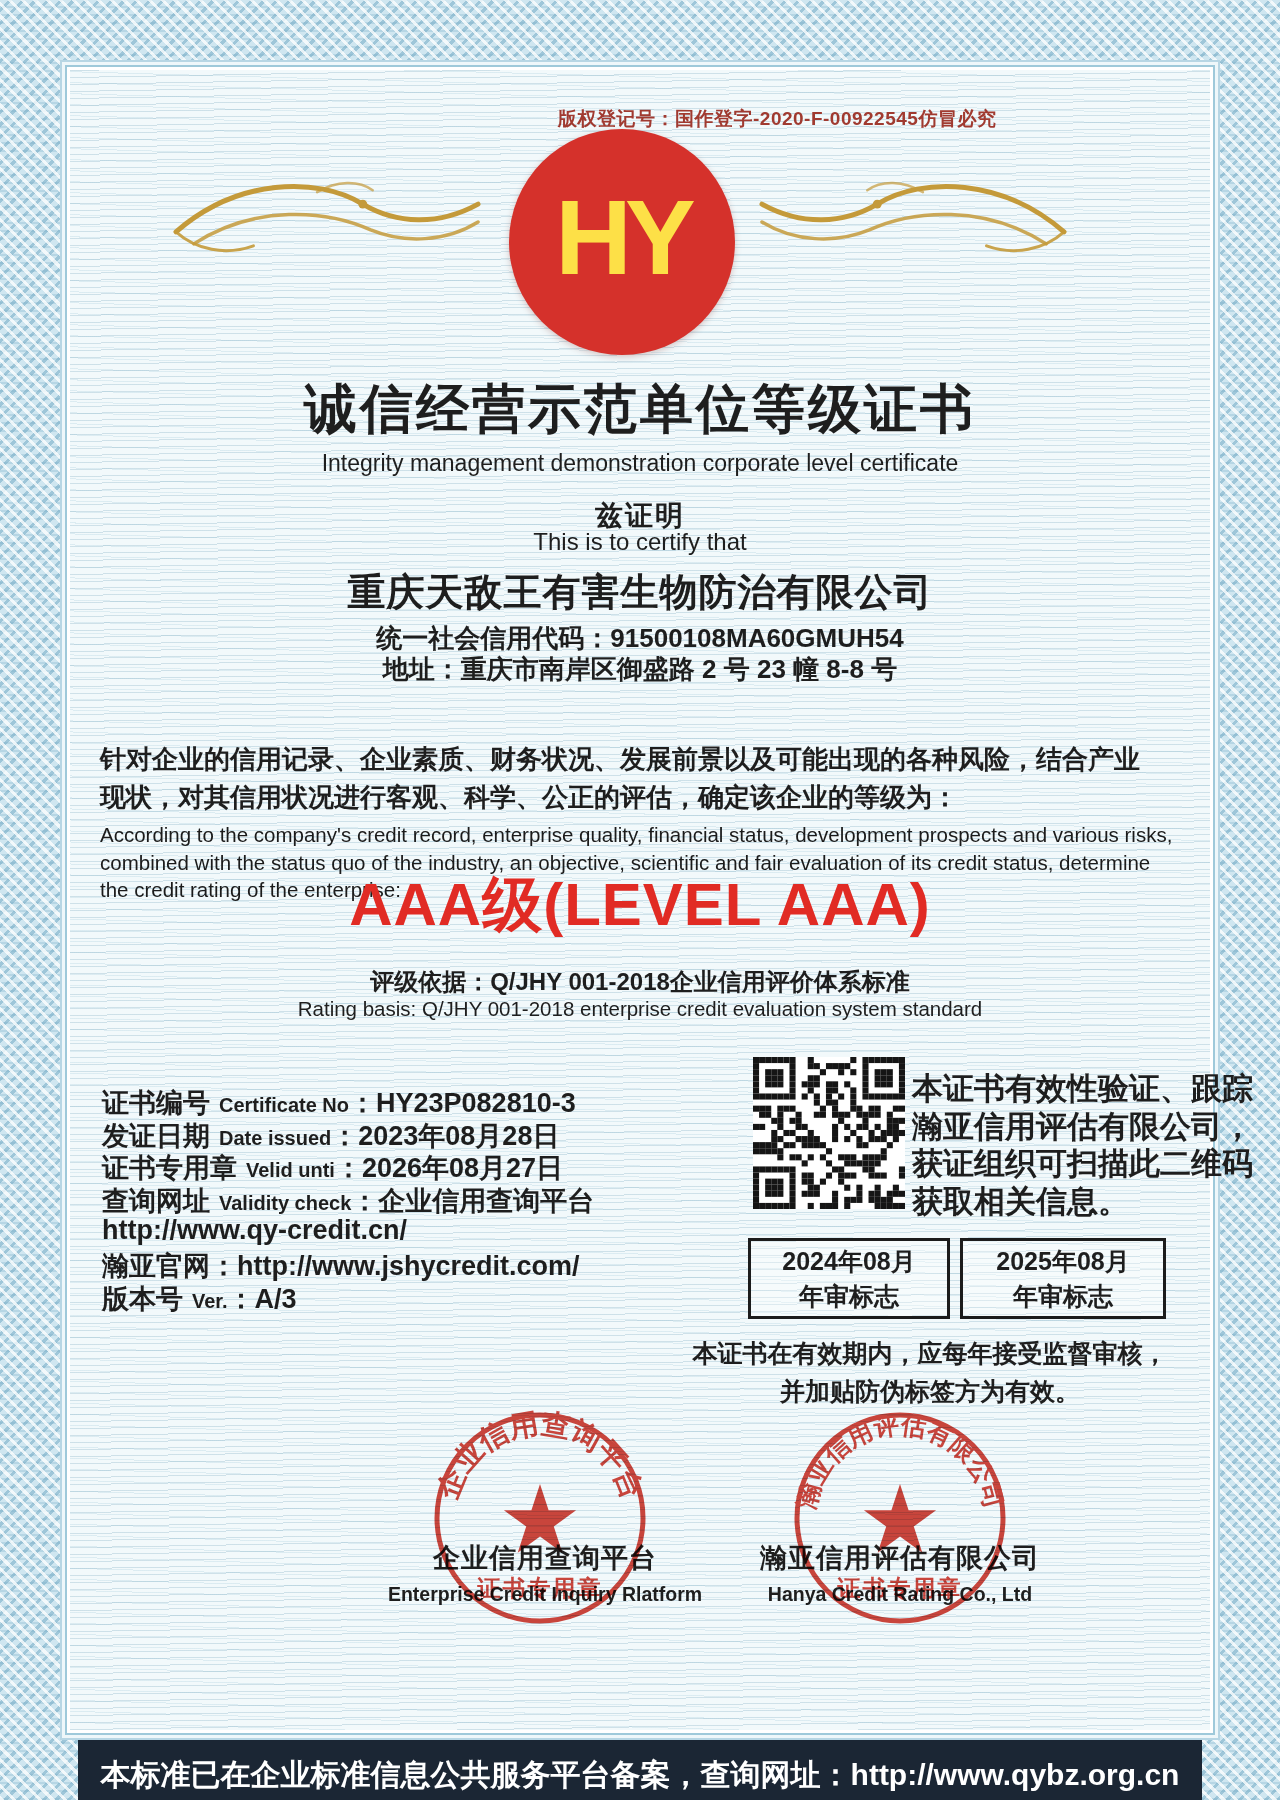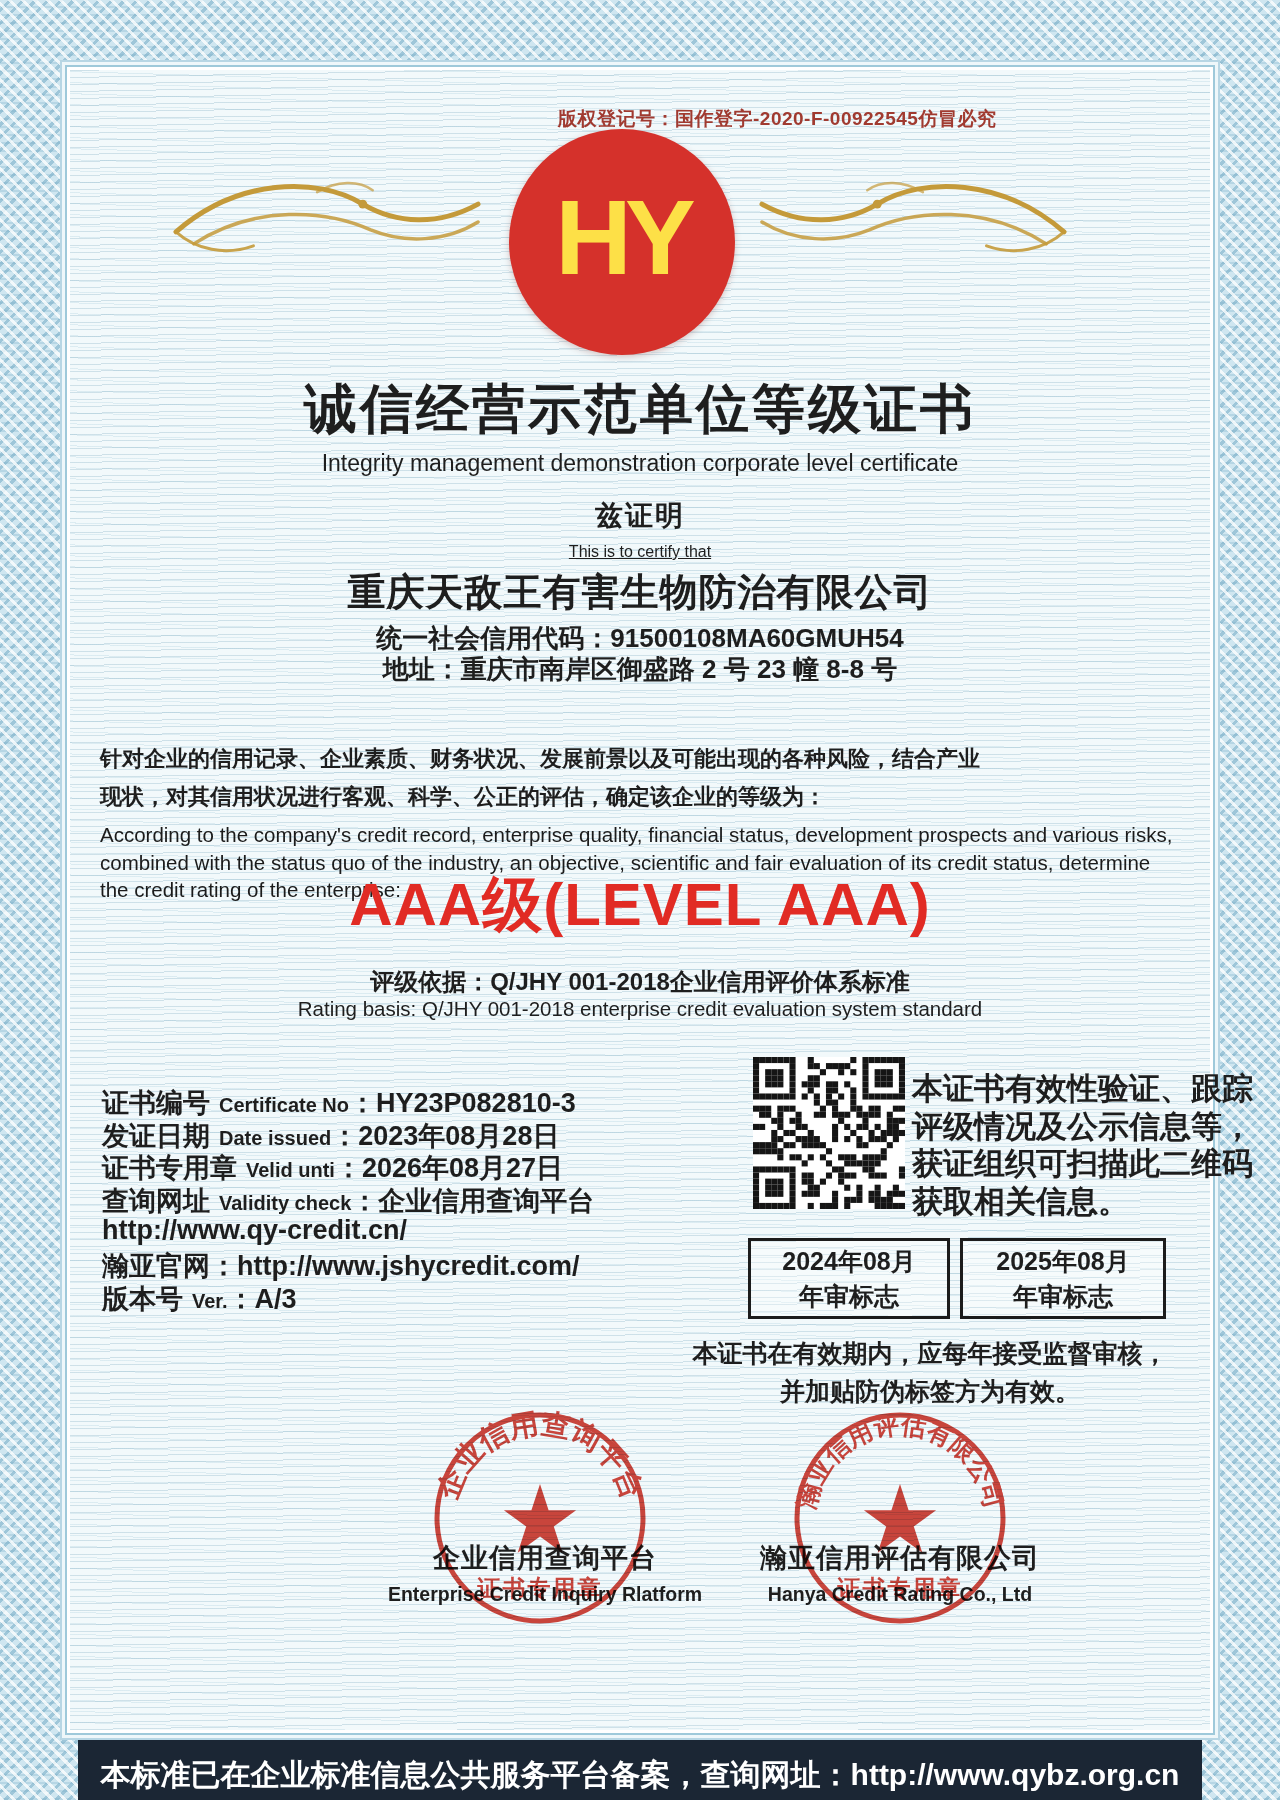--- a/index.html
+++ b/index.html
@@ -30,27 +30,27 @@
   #flourish-right{left:754px;top:170px;transform:scaleX(-1);}
 
   #logo{left:509px;top:129px;width:226px;height:226px;border-radius:50%;
         background:#d5312b;display:flex;align-items:center;justify-content:center;
         box-shadow:0 2px 6px rgba(120,40,30,.25);}
   #logo-text{font-size:106px;font-weight:800;color:#fde047;letter-spacing:-7px;padding-bottom:10px;}
 
   #title{top:374px;font-size:53px;font-weight:800;letter-spacing:3px;}
   #subtitle{top:450px;font-size:23px;font-weight:500;}
   #certify-cn{top:497px;font-size:28px;font-weight:600;letter-spacing:2px;}
-  #certify-en{top:543px;font-size:16px;text-decoration:underline;}
+  #certify-en{top:528px;font-size:24px;}
   #company{top:567px;font-size:38px;font-weight:800;letter-spacing:1px;}
   #credit-code{top:621px;font-size:26px;font-weight:600;}
   #address{top:652px;font-size:26px;font-weight:600;}
 
   #para{left:100px;top:740px;width:1084px;}
-  .para-cn{font-size:22px;font-weight:600;line-height:38px;}
+  .para-cn{font-size:26px;font-weight:600;line-height:38px;}
   #para-en{margin-top:5px;font-size:20.5px;line-height:27.5px;color:#1b1b1b;}
 
   #level{top:865px;font-size:60px;font-weight:800;color:#e12b24;letter-spacing:1px;}
   #basis-cn{top:966px;font-size:24px;font-weight:600;}
   #basis-en{top:997px;font-size:20.5px;}
 
   #details{left:102px;top:1085px;}
   .drow{height:32.6px;display:flex;align-items:baseline;white-space:nowrap;}
   .dcn{font-size:27px;font-weight:600;}
   .den{font-size:20px;font-weight:600;margin-left:9px;}
@@ -463,21 +463,21 @@
         <rect x="120" y="144" width="6" height="6" fill="#151515"></rect>
         <rect x="126" y="144" width="6" height="6" fill="#151515"></rect>
         <rect x="132" y="144" width="6" height="6" fill="#151515"></rect>
         <rect x="138" y="144" width="6" height="6" fill="#151515"></rect>
         <rect x="144" y="144" width="6" height="6" fill="#151515"></rect>
       </g>
   </svg>
 
   <div id="qr-note" class="abs z2">
     <div class="qr-line">本证书有效性验证、跟踪</div>
-    <div class="qr-line">评级情况及公示信息等，</div>
+    <div class="qr-line">瀚亚信用评估有限公司，</div>
     <div class="qr-line">获证组织可扫描此二维码</div>
     <div class="qr-line">获取相关信息。</div>
   </div>
 
   <div id="mark-1" class="abs z2 mark">
     <div>2024年08月</div>
     <div>年审标志</div>
   </div>
   <div id="mark-2" class="abs z2 mark">
     <div>2025年08月</div>

